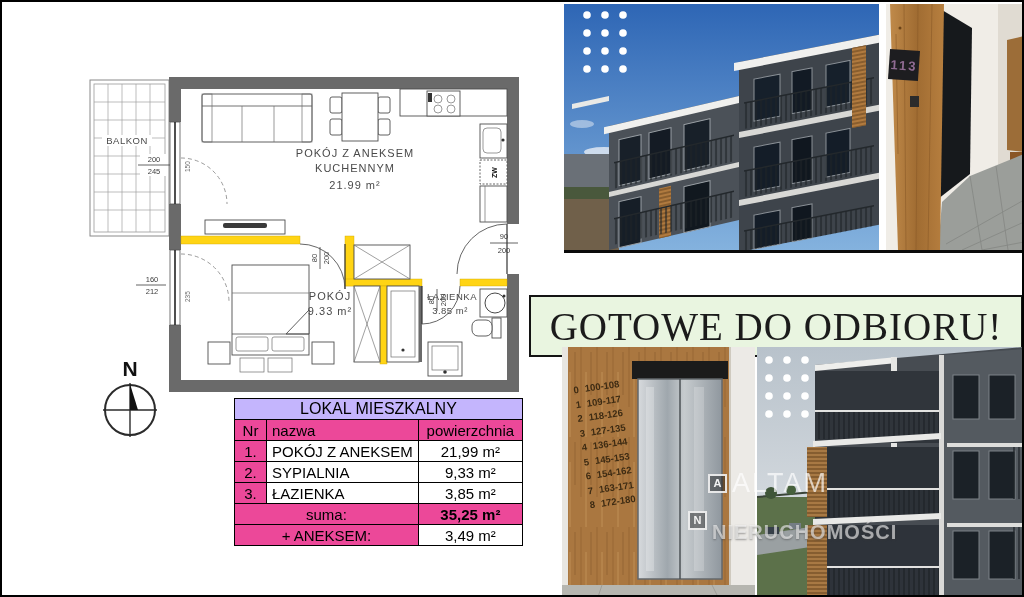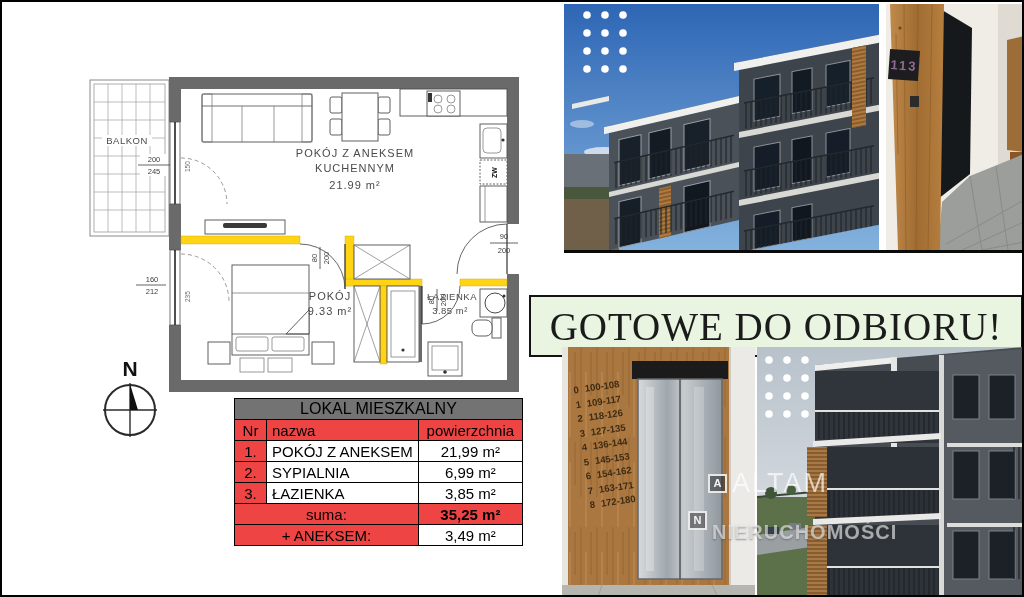--- a/index.html
+++ b/index.html
@@ -14,25 +14,25 @@
   .furn{fill:#fff;stroke:#4e4e4e;stroke-width:0.9;}
   .furn-thin{fill:none;stroke:#6e6e6e;stroke-width:0.7;}
   .wall{fill:#6a6a6a;}
   .ywall{fill:#ffd414;stroke:#caa502;stroke-width:0.4;}
   .arc{fill:none;stroke:#555;stroke-width:0.9;}
   .arc-dash{fill:none;stroke:#909090;stroke-width:0.9;stroke-dasharray:4 3;}
 
   .area-table{position:absolute;left:232px;top:396px;border-collapse:collapse;
               font-size:15px;color:#000;table-layout:fixed;}
   .area-table td{border:1px solid #000;height:20px;padding:0 5px;white-space:nowrap;overflow:hidden;}
-  .area-table .gray{background:#ef4444;}
+  .area-table .gray{background:#ec4899;}
   .area-table .c{text-align:center;}
   .area-table .r{text-align:center;}
   .area-table .b{font-weight:bold;}
-  .tbl-title{text-align:center;background:#737373;font-size:16px;}
+  .tbl-title{text-align:center;background:#c4b5fd;font-size:16px;}
 
   .banner{position:absolute;left:527px;top:268px;width:494px;height:62px;background:#e9f5e0;
           border:2px solid #141414;box-sizing:border-box;display:flex;align-items:center;
           justify-content:center;font-family:"Liberation Serif",serif;font-size:39px;
           color:#1b1b1b;letter-spacing:1px;white-space:nowrap;margin-top:25px;}
 
   .photo{position:absolute;overflow:hidden;}
   #ph-top{left:562px;top:2px;width:315px;height:246px;}
   #ph-door{left:884px;top:2px;width:138px;height:246px;}
   #ph-elev{left:560px;top:345px;width:193px;height:250px;}
@@ -276,21 +276,21 @@
       <td class="gray c">powierzchnia</td>
     </tr>
     <tr>
       <td class="gray c">1.</td>
       <td>POKÓJ Z ANEKSEM</td>
       <td class="c">21,99 m²</td>
     </tr>
     <tr>
       <td class="gray c">2.</td>
       <td>SYPIALNIA</td>
-      <td class="c">6,99 m²</td>
+      <td class="c">9,33 m²</td>
     </tr>
     <tr>
       <td class="gray c">3.</td>
       <td>ŁAZIENKA</td>
       <td class="c">3,85 m²</td>
     </tr>
     <tr>
       <td colspan="2" class="gray r">suma:</td>
       <td class="gray c b">35,25 m²</td>
     </tr>

